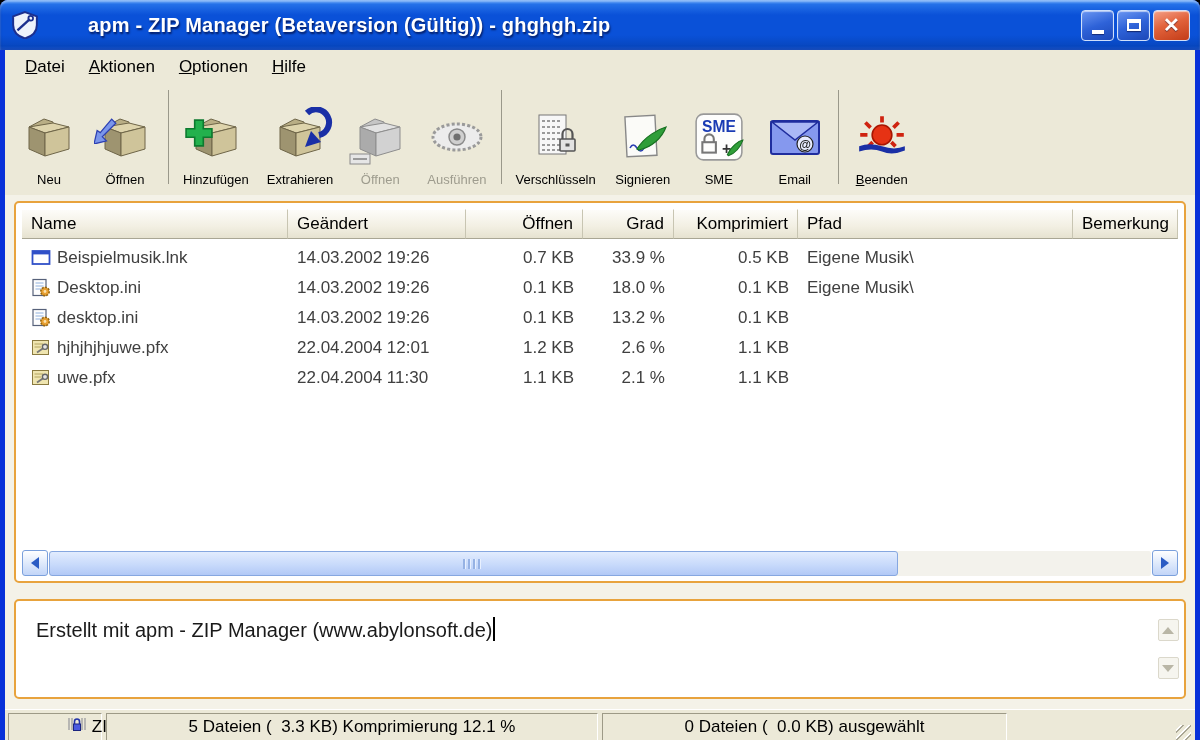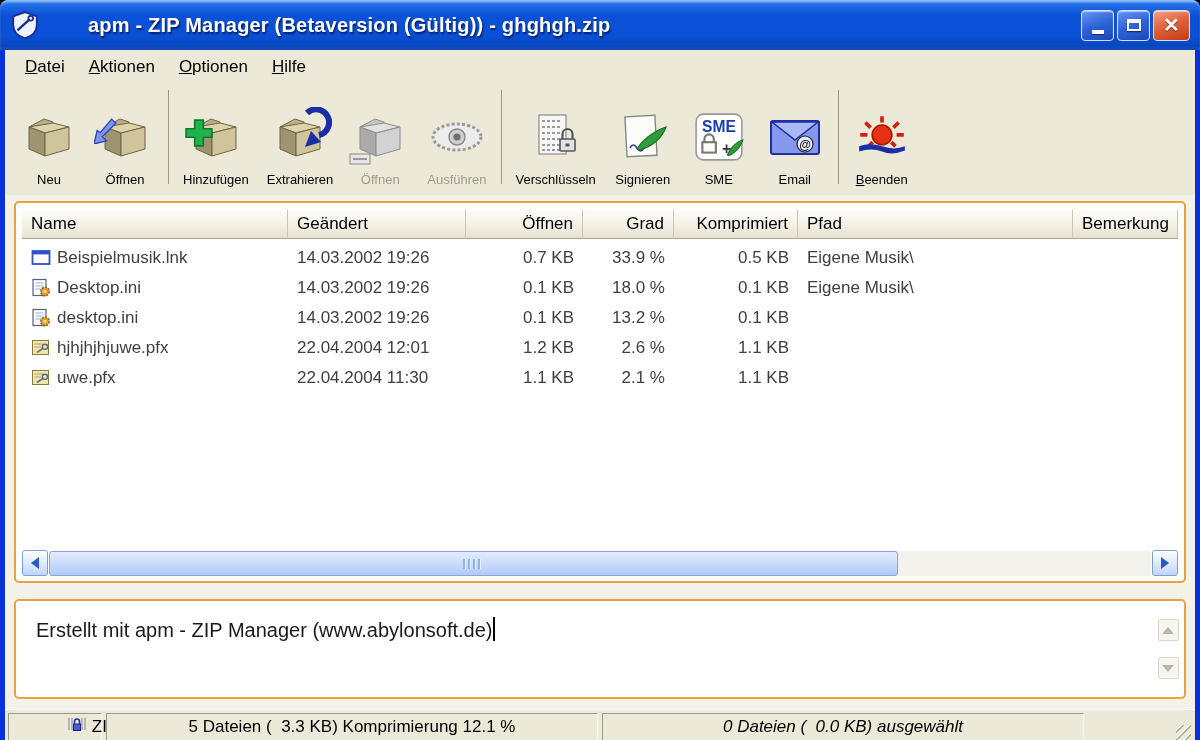--- a/index.html
+++ b/index.html
@@ -119,21 +119,21 @@
 
   
   .statusbar{ flex:0 0 34px; height:34px; background:#ECE9D8; display:flex; align-items:center; gap:4px; padding:3px 3px; border-top:1px solid #fff; }
   .status-panel{
     height:28px; display:flex; align-items:center; justify-content:center;
     font-size:17px; color:#000; white-space:pre;
     border:1px solid; border-color:#9D9A87 #FFFFFF #FFFFFF #9D9A87; background:#ECE9D8;
   }
   .status-panel.p1{ width:94px; justify-content:flex-start; padding-left:19px; gap:4px; }
   .status-panel.p2{ width:492px; }
-  .status-panel.p3{ width:482px;font-style:italic; }
+  .status-panel.p3{ width:405px; }
   .status-fill{ flex:1; height:28px; position:relative; }
   .resize-grip{
     position:absolute; right:1px; bottom:1px; width:15px; height:15px;
     background:repeating-linear-gradient(135deg, transparent 0 3px, #ffffff 3px 4.5px, #aaa795 4.5px 6px);
   }
 </style>
 </head>
 <body>
 
 <div class="window">

